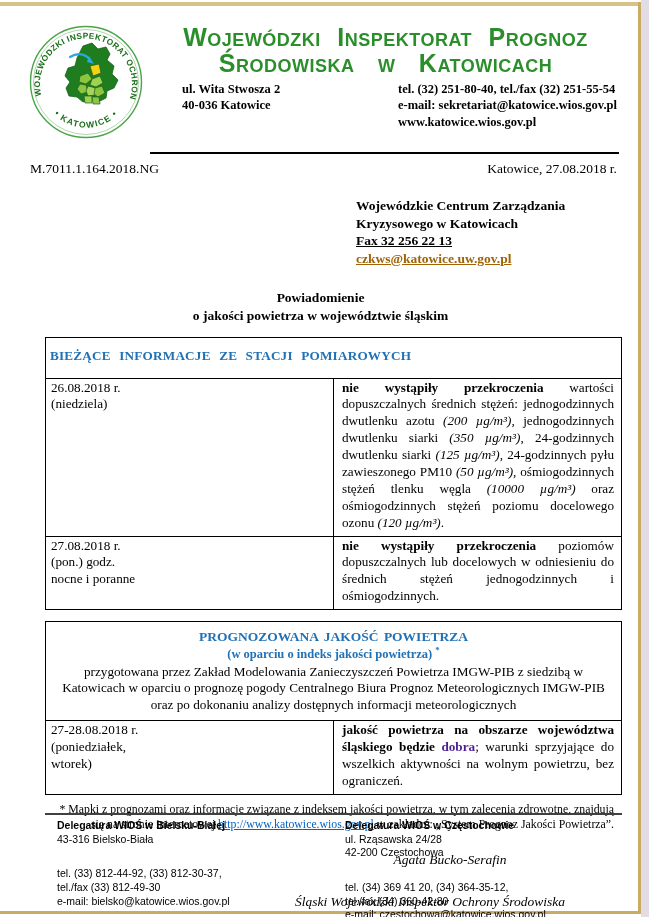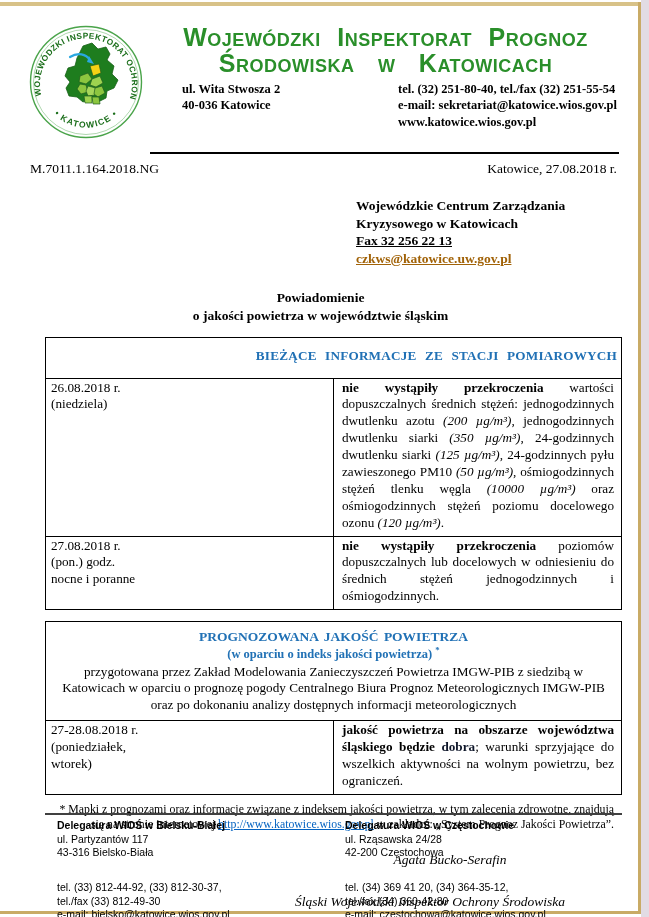--- a/index.html
+++ b/index.html
@@ -37,29 +37,29 @@
   .recipient{margin:20px 0 0 356px;font-weight:bold;font-size:13.5px;line-height:1.3;}
   .recipient .u{text-decoration:underline;}
   .recipient a{color:#a16207;text-decoration:underline;}
 
   
   .doc-title{margin-top:22px;text-align:center;font-weight:bold;font-size:13.5px;line-height:1.35;}
 
   
   table.doc{border-collapse:collapse;margin:11px 27px 0 45px;width:577px;table-layout:fixed;}
   table.doc td{border:1px solid #000;vertical-align:top;font-size:13.2px;line-height:1.28;}
-  td.th-cell{text-align:right;color:#2171b5;font-weight:bold;}
+  td.th-cell{text-align:left;color:#2171b5;font-weight:bold;}
   .t1-head{padding:10px 4px 13px 4px;font-size:13.5px;word-spacing:5px;letter-spacing:.2px;}
   td.date-cell{width:112px;padding:1px 4px 3px 5px;}
   td.body-cell{padding:1px 7px 4px 8px;text-align:justify;}
   .t2-head{padding:6px 10px 6px 10px;}
   .t2-head .blue1{color:#2171b5;font-weight:bold;font-size:13.5px;word-spacing:2px;}
   .t2-head .blue2{color:#2171b5;font-weight:bold;font-size:12.5px;}
   .t2-head .desc{color:#000;font-weight:normal;font-size:13.2px;margin-top:1px;}
-  .good{color:#0f172a;font-weight:bold;}
+  .good{color:#4c1d95;font-weight:bold;}
   .mt18{margin-top:20px;}
 
   
   .footnote{margin:7px 27px 0 45px;font-size:11.8px;line-height:1.3;text-align:right;}
   .footnote a{color:#0563c1;text-decoration:underline;}
 
   
   .sig-name{margin:20px 0 0 330px;width:240px;text-align:center;font-style:italic;font-size:13.5px;}
   .sig-title{margin:26px 0 0 230px;width:400px;text-align:center;font-style:italic;font-size:13.5px;}
 
@@ -208,21 +208,20 @@
 
   <div class="sig-name">Agata Bucko-Serafin</div>
   <div class="sig-title">Śląski Wojewódzki Inspektor Ochrony Środowiska</div>
 
 </div>
 
 <div class="footer">
   <div class="footer-cols">
     <div class="fcol">
       <div class="fname">Delegatura WIOŚ w Bielsku-Białej</div>
-      <div>ul. Partyzantów 117</div>
       <div>43-316 Bielsko-Biała</div>
       <div class="fgap">tel. (33) 812-44-92, (33) 812-30-37,</div>
       <div>tel./fax (33) 812-49-30</div>
       <div>e-mail: bielsko@katowice.wios.gov.pl</div>
     </div>
     <div class="fcol">
       <div class="fname">Delegatura WIOŚ w Częstochowie</div>
       <div>ul. Rząsawska 24/28</div>
       <div>42-200 Częstochowa</div>
       <div class="fgap">tel. (34) 369 41 20, (34) 364-35-12,</div>

